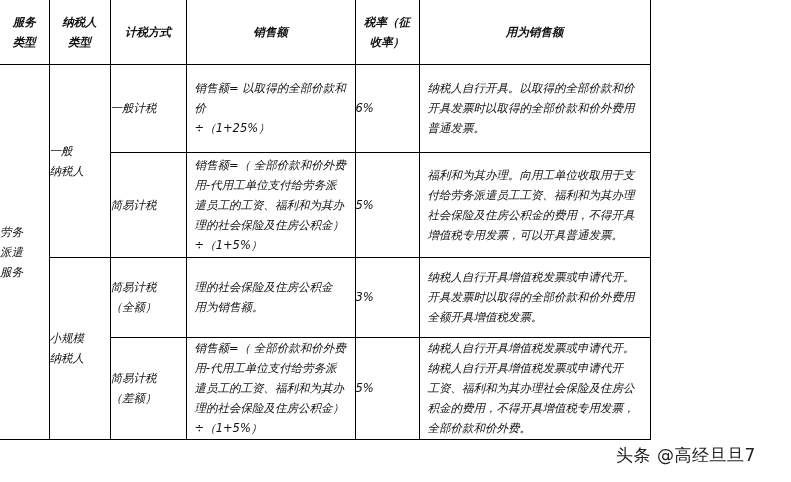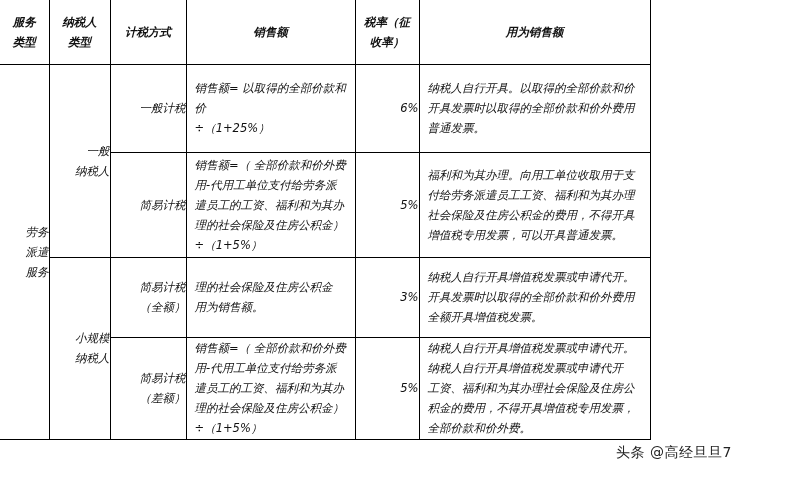--- a/index.html
+++ b/index.html
@@ -3,23 +3,23 @@
 <meta charset="utf-8">
 <style>
   html, body { margin:0; padding:0; background:#ffffff; }
   body { width:791px; height:482px; position:relative; overflow:hidden;
          font-family:"DejaVu Sans", sans-serif; color:#111; }
   .tbl { position:absolute; left:0; top:0; border-collapse:collapse; table-layout:fixed;font-style:italic; }
   .tbl td, .tbl th { border:1.5px solid #000; padding:0; font-size:11.5px; line-height:20px; vertical-align:middle; }
   .tbl tr > *:first-child { border-left:none; }
   .tbl tr:first-child > * { border-top:none; }
   .tbl th { font-weight:bold; text-align:center; }
-  .c { text-align:right; }
+  .c { text-align:left; }
   .l { text-align:left; padding-left:8px !important; padding-right:4px !important; }
-  .watermark { position:absolute; left:616px; top:444px; font-size:14px; color:#222;
+  .watermark { position:absolute; left:616px; top:444px; font-size:17px; color:#222;
                font-family:"DejaVu Sans", sans-serif; letter-spacing:0.5px; }
   .line { display:block; }
 </style>
 </head>
 <body>
 
 <table class="tbl">
   <colgroup>
     <col style="width:49px">
       <col style="width:61px">

